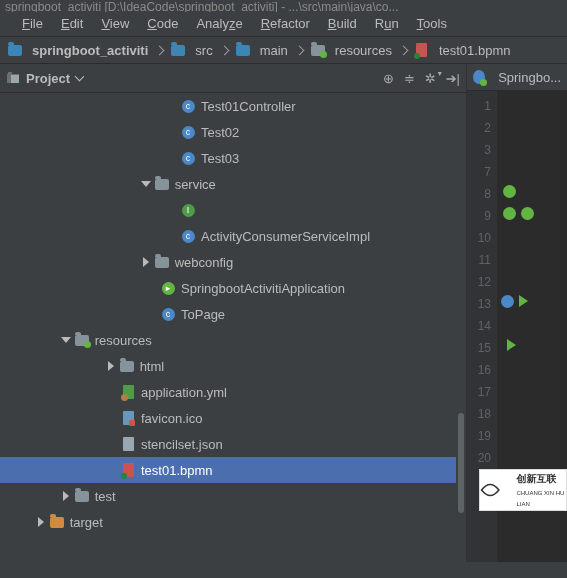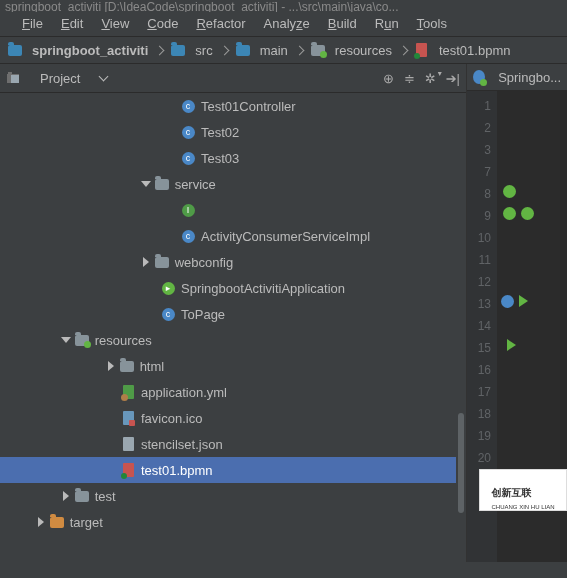--- a/index.html
+++ b/index.html
@@ -73,21 +73,22 @@
     align-items: center;
     justify-content: space-between;
     height: 28px;
     border-bottom: 1px solid #2b2b2b;
     padding: 0 6px;
     background: #3c3f41;
   }
   .leftheader .title {
     display: flex;
     align-items: center;
-    gap: 20px;
+    gap: 6px;
+    font-weight: bold;
   }
   .leftheader .title .dd {
     width: 6px; height: 6px;
     border-right: 1.5px solid #bbbbbb;
     border-bottom: 1.5px solid #bbbbbb;
     transform: rotate(45deg);
     margin-top: -3px;
   }
   .leftheader .actions {
     display: flex;
@@ -283,39 +284,39 @@
   }
   .projecticon svg { width:14px; height:14px; }
   .logo {
     position: absolute;
     right: 0px;
     width:86px; height:40px;
     background: #fff;
     display:flex; align-items:center; justify-content:center;
     font-size:10px; color:#333;
     border: 1px solid #ddd;
-    flex-direction: column;
+    flex-direction: row;
     gap: 16px;
   }
   .bold { font-weight: bold; }
 </style>
 </head>
 <body>
 
 <div class="titlebar">
   <span>springboot_activiti [D:\IdeaCode\springboot_activiti] - ...\src\main\java\co...</span>
 </div>
 
 <div class="menubar">
   <div class="menuitem"><span class="ul">F</span><span></span>ile</div>
   <div class="menuitem"><span class="ul">E</span>dit</div>
   <div class="menuitem"><span class="ul">V</span>iew</div>
   <div class="menuitem"><span class="ul">C</span>ode</div>
+  <div class="menuitem">Analy<span class="ul">z</span>e</div>
   <div class="menuitem"><span class="ul">R</span>efactor</div>
-  <div class="menuitem">Analy<span class="ul">z</span>e</div>
   <div class="menuitem"><span class="ul">B</span>uild</div>
   <div class="menuitem">R<span class="ul">u</span>n</div>
   <div class="menuitem"><span class="ul">T</span>ools</div>
 </div>
 
 <div class="breadcrumb">
   <div class="crumb">
     <span class="icon">
         <span class="folder blue"></span>
       </span>

